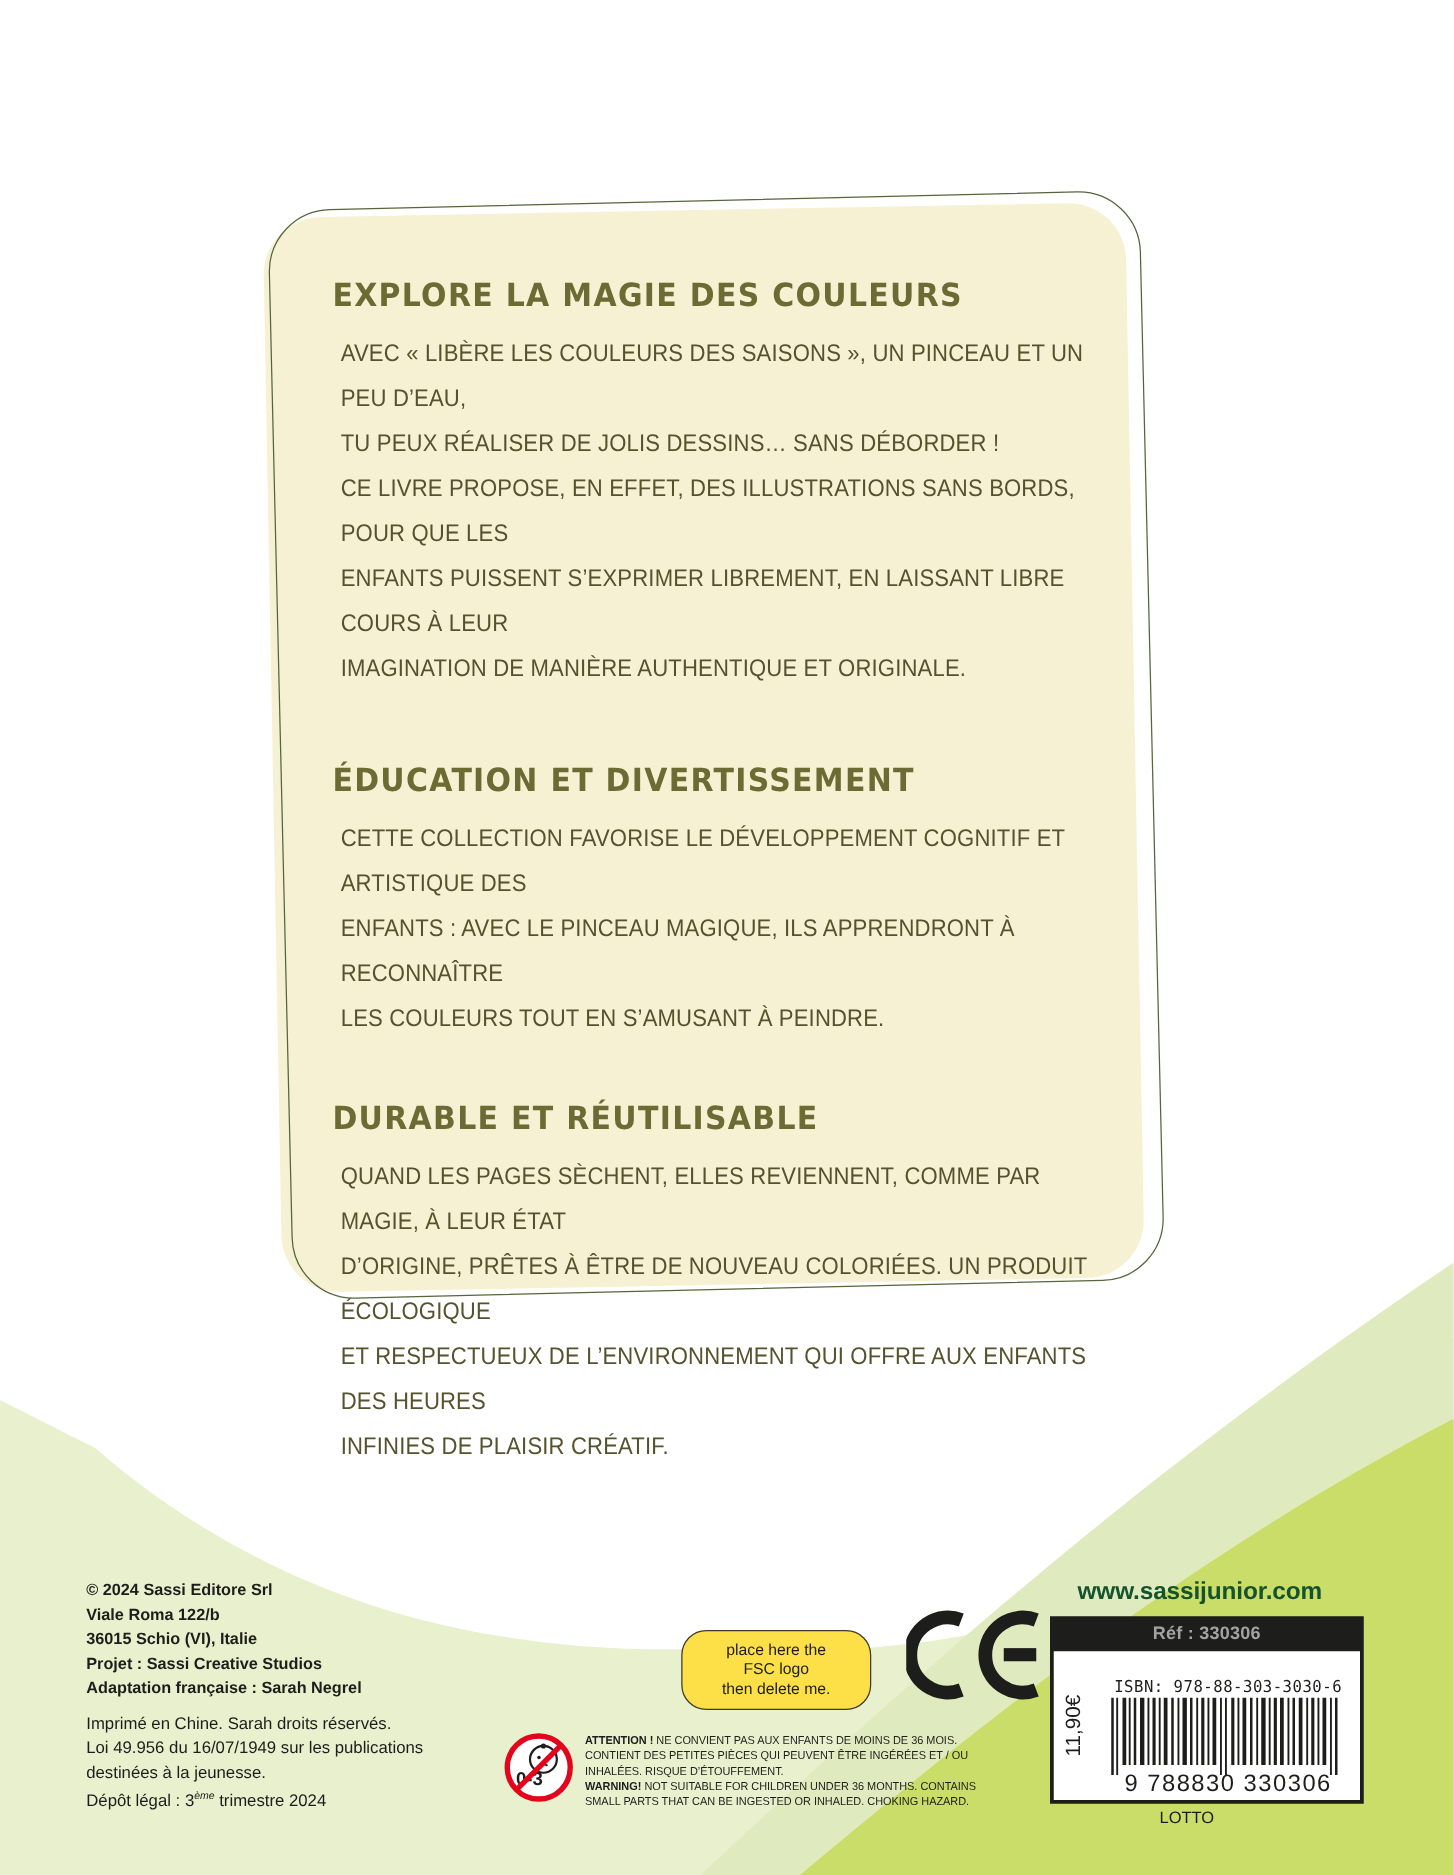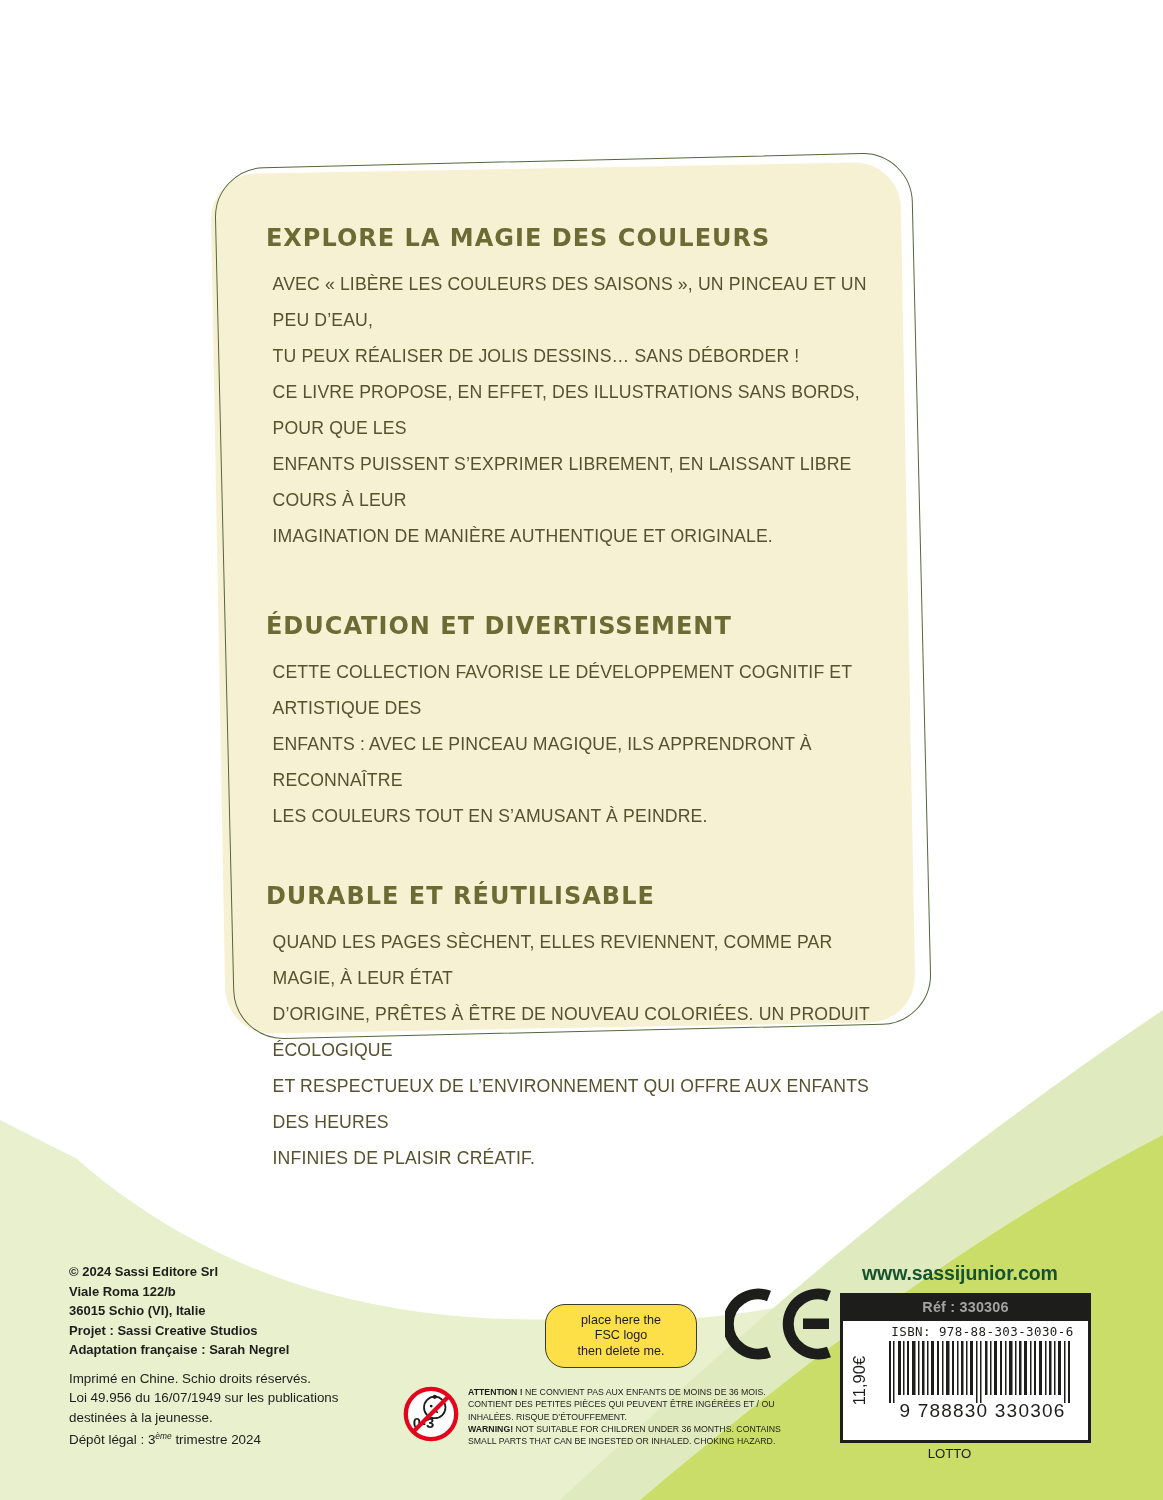--- a/index.html
+++ b/index.html
@@ -183,21 +183,21 @@
   #price-val{
     transform:rotate(-90deg);
     white-space:nowrap;
     font-size:16.5px;
     color:#1d1d1b;
     font-family:"Liberation Sans",sans-serif;
   }
   #code-col{
     flex:1;display:flex;flex-direction:column;
     align-items:center;justify-content:flex-start;
-    padding-top:3px;
+    padding-top:20px;
   }
   #isbn-line{
     font-family:"DejaVu Sans Mono", monospace;
     font-size:12.5px;
     letter-spacing:0.4px;
     color:#1d1d1b;
     transform:scaleY(1.05);
   }
   #bars{margin-top:2px;}
   #ean-digits{
@@ -295,21 +295,21 @@
 
 <div id="imprint">
   <div class="strong-block">
     <span>© 2024 Sassi Editore Srl</span>
     <span>Viale Roma 122/b</span>
     <span>36015 Schio (VI), Italie</span>
     <span>Projet : Sassi Creative Studios</span>
     <span>Adaptation française : Sarah Negrel</span>
   </div>
   <div class="normal-block">
-    <span>Imprimé en Chine. Schio droits réservés.</span>
+    <span>Imprimé en Chine. Sarah droits réservés.</span>
     <span>Loi 49.956 du 16/07/1949 sur les publications</span>
     <span>destinées à la jeunesse.</span>
     <span><span style="display:inline">Dépôt légal : 3</span><sup>ème</sup><span style="display:inline"> trimestre 2024</span></span>
   </div>
 </div>
 
 <div id="fsc-box">
   <span>place here the</span>
   <span>FSC logo</span>
   <span>then delete me.</span>

